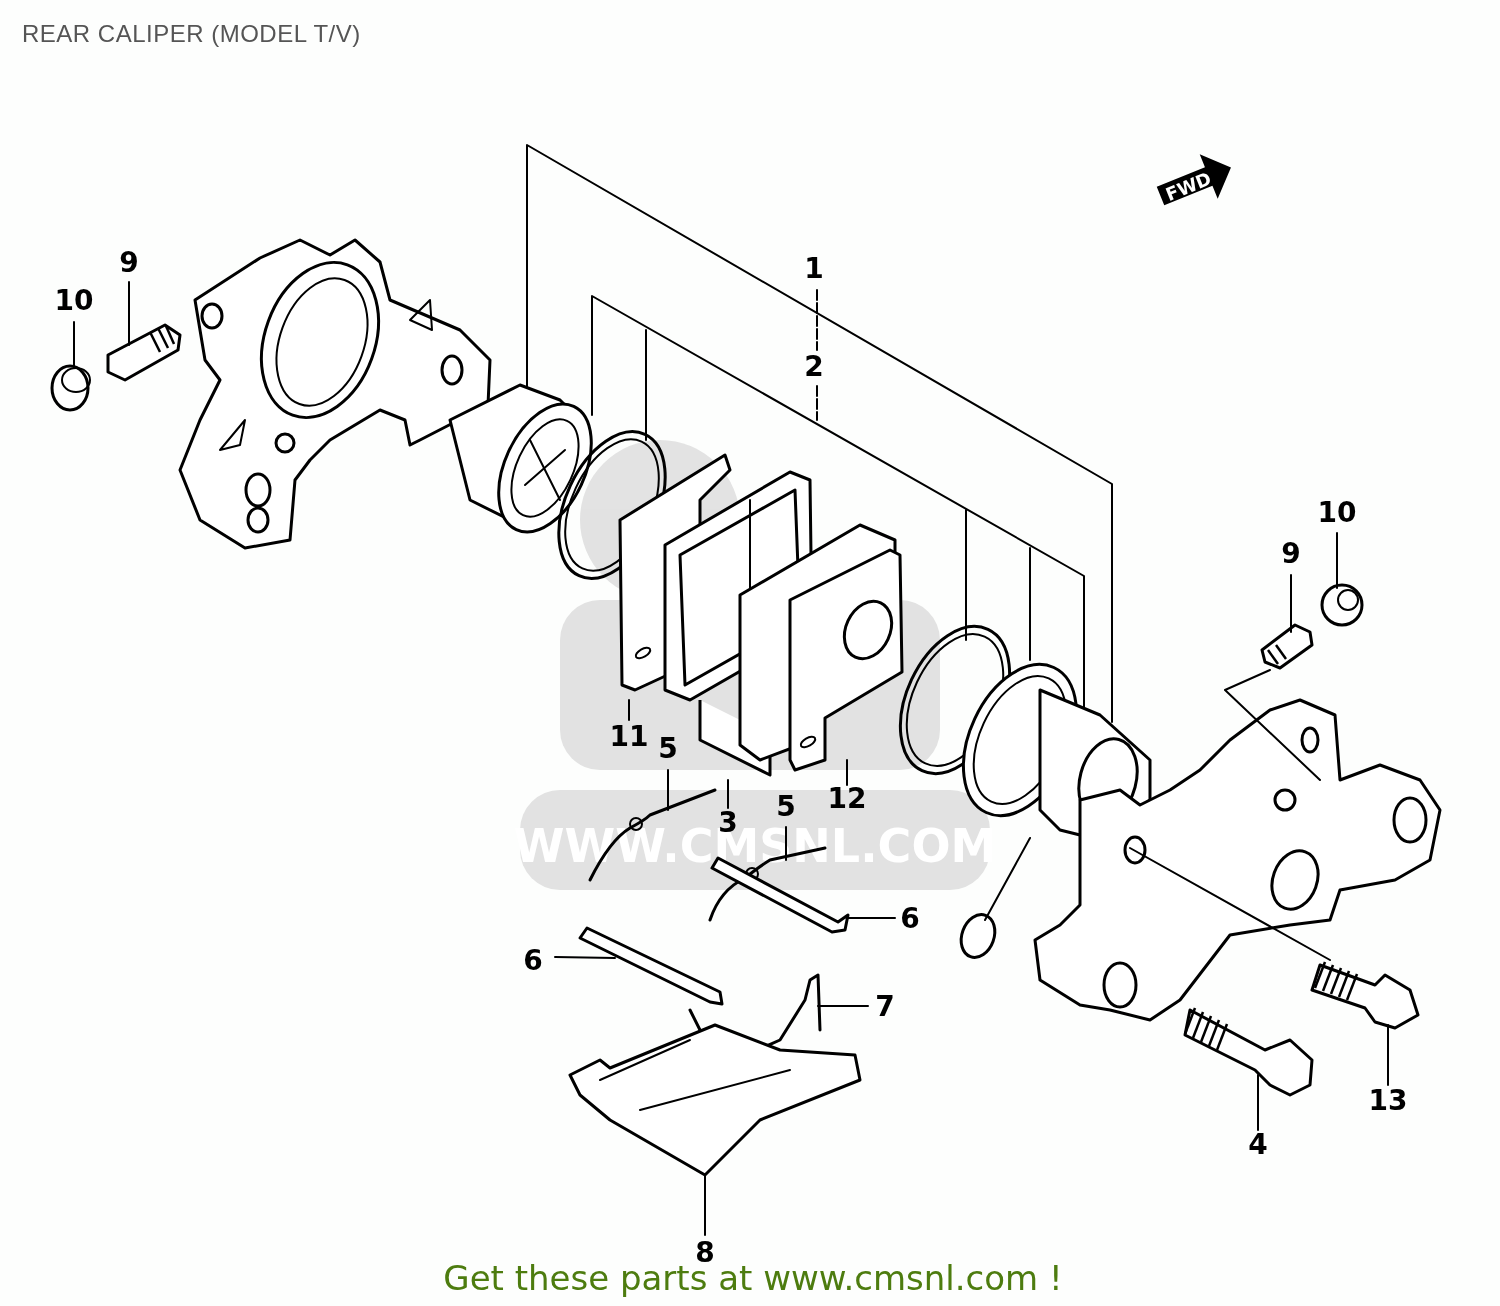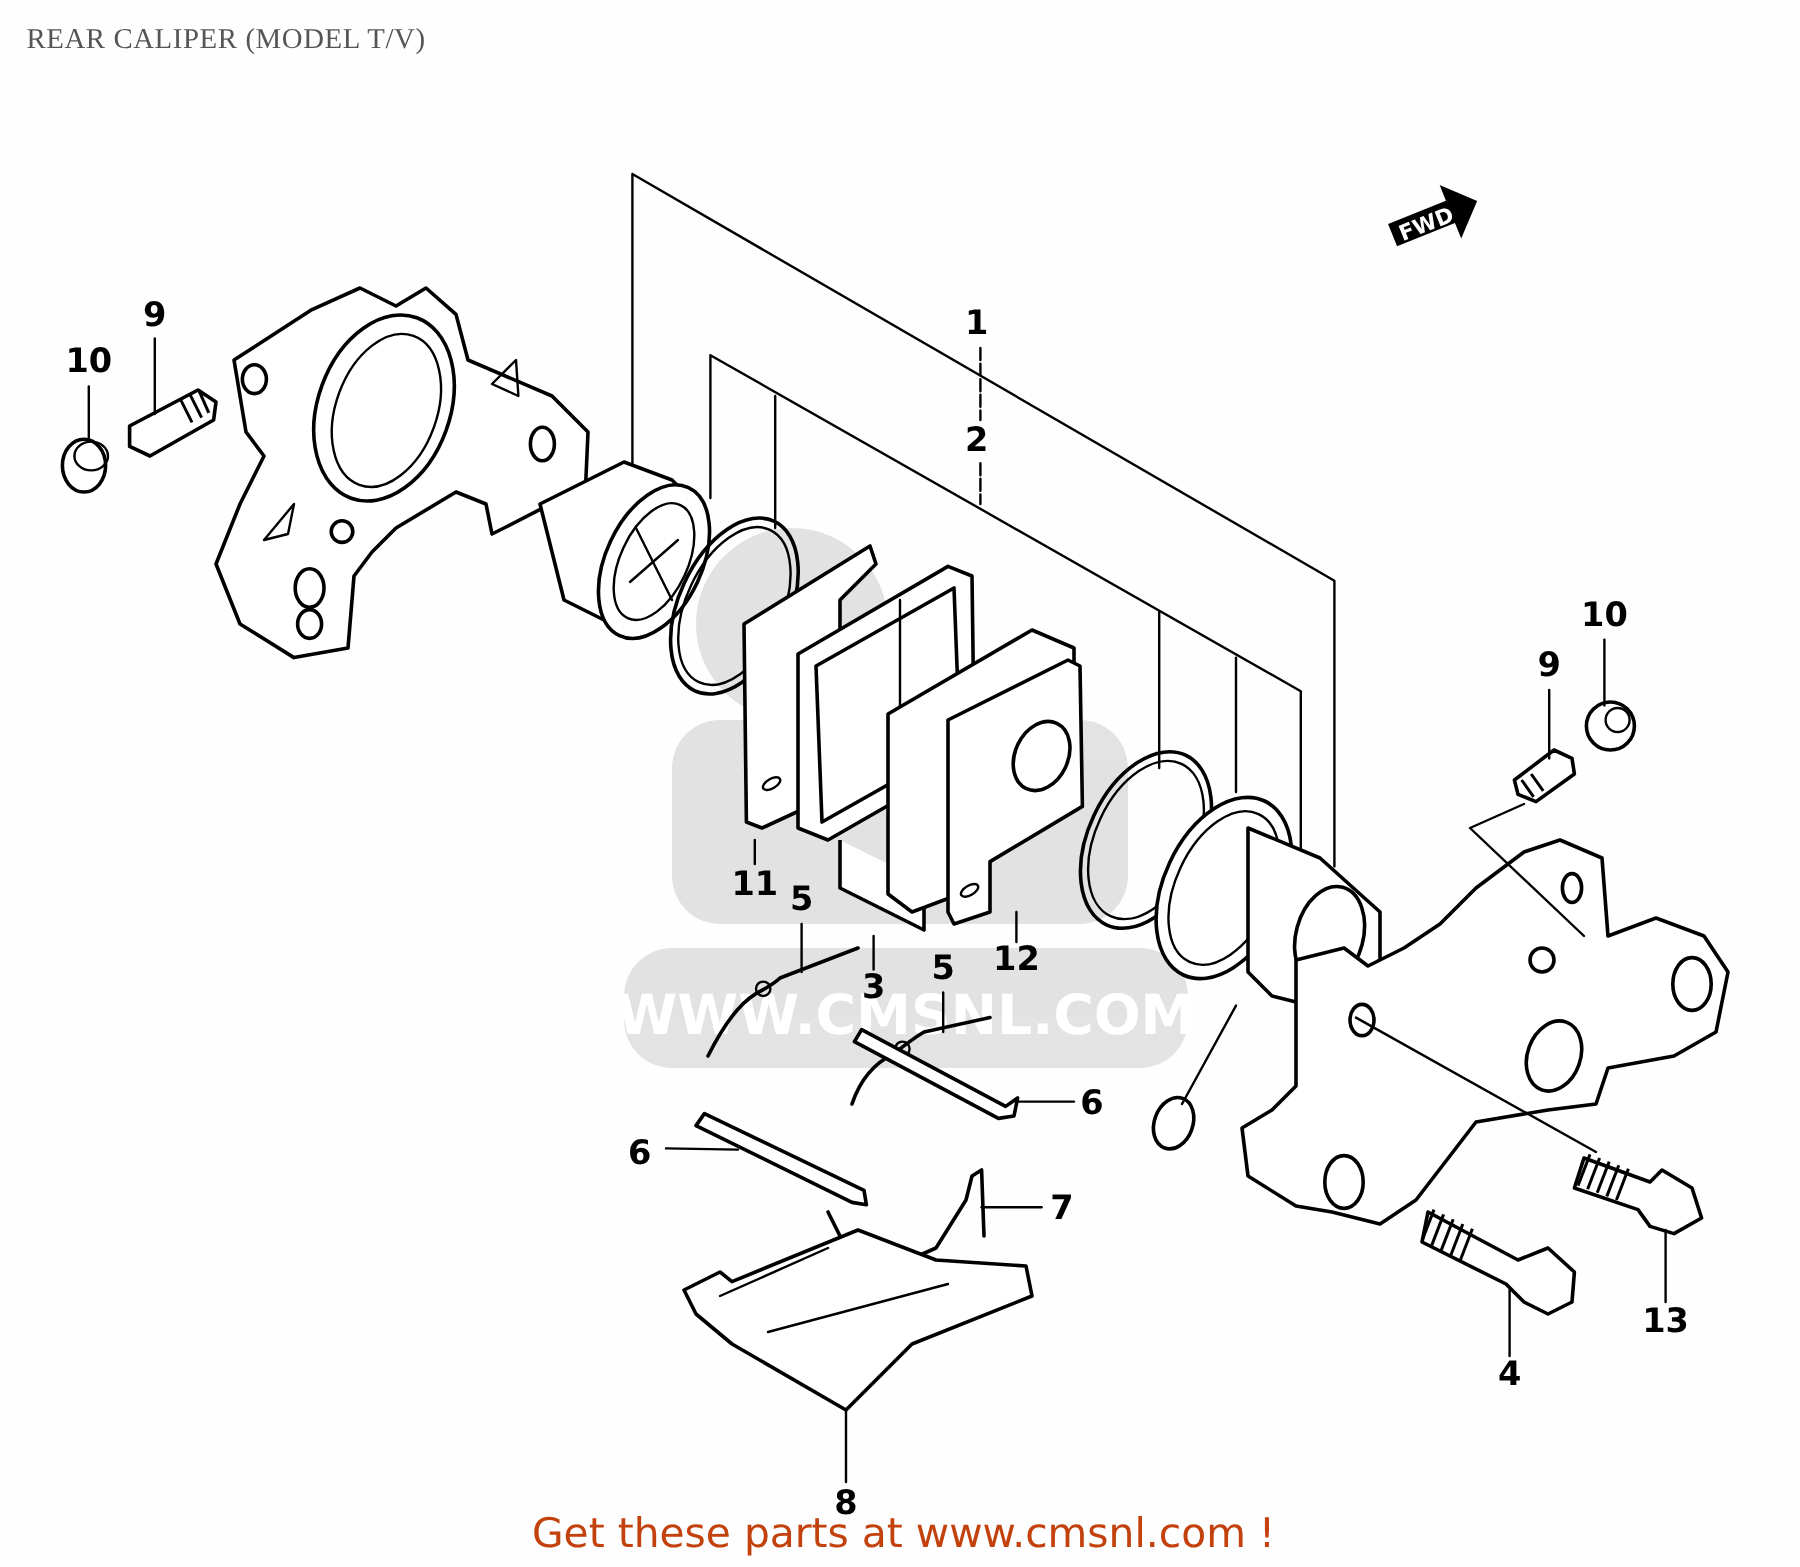--- a/index.html
+++ b/index.html
@@ -1,23 +1,23 @@
 <!DOCTYPE html>
 <html><head>
 <meta charset="utf-8">
 <style>
   html, body { margin:0; padding:0; background:#fdfefd; }
   body { width:1500px; height:1306px; position:relative; overflow:hidden;
          font-family:"DejaVu Sans", sans-serif; }
   .title { position:absolute; left:22px; top:20px; font-size:24px; color:#555;
-           letter-spacing:0.5px; font-family:Liberation Serif, serif; }
+           letter-spacing:0.5px; font-family:Liberation Sans, sans-serif; }
   .footer { position:absolute; left:0; width:1500px; top:1258px; text-align:center;
             font-size:34px; color:#cc0000; font-family:"DejaVu Sans", sans-serif;
             text-indent:6px; }
-  .footer a { color:#c2410c; text-decoration:none; }
+  .footer a { color:#4d7c0f; text-decoration:none; }
   svg.diagram { position:absolute; left:0; top:0; }
   .ln { stroke:#000; stroke-width:3; fill:none; stroke-linecap:round; stroke-linejoin:round; }
   .thin { stroke:#000; stroke-width:2; fill:none; stroke-linecap:round; stroke-linejoin:round; }
   .part { fill:#fff; stroke:#000; stroke-width:3; stroke-linejoin:round; }
   .thread { stroke:#000; stroke-width:2.5; }
   .lbl { font-family:"DejaVu Sans", sans-serif; font-size:28px; fill:#000; font-weight:bold; }
   .wm { fill:#d9d9d9; }
   .wmtext { font-family:"DejaVu Sans", sans-serif; font-weight:bold; font-size:46px; fill:#fff; }
 </style>
 </head>

